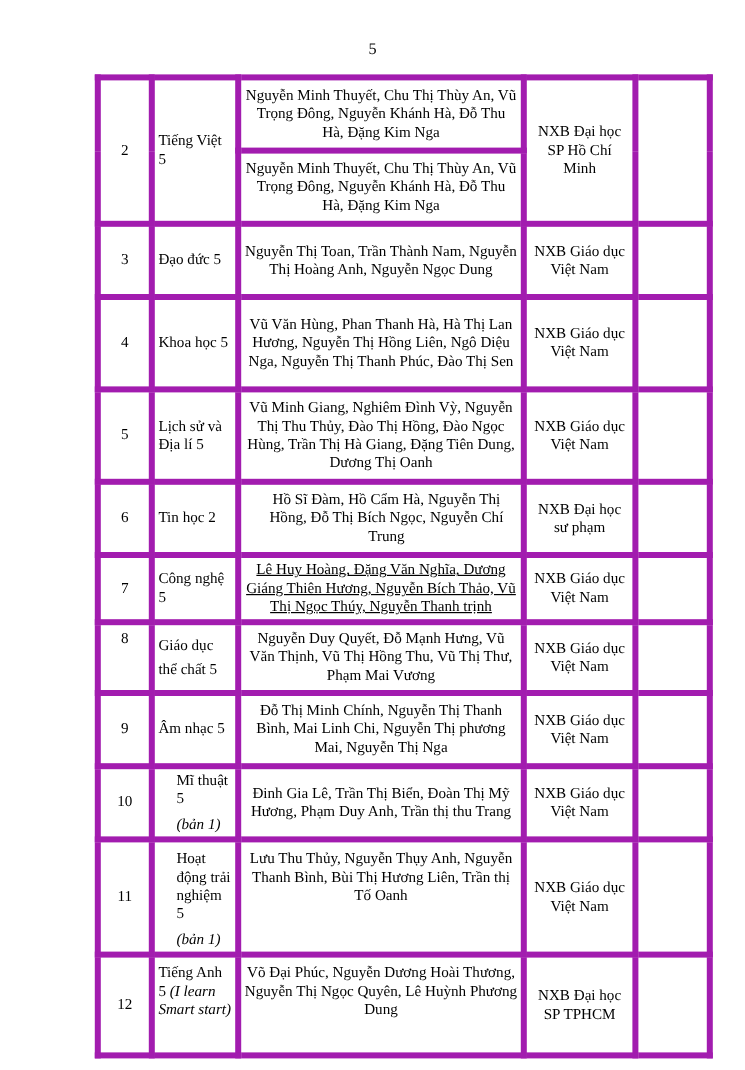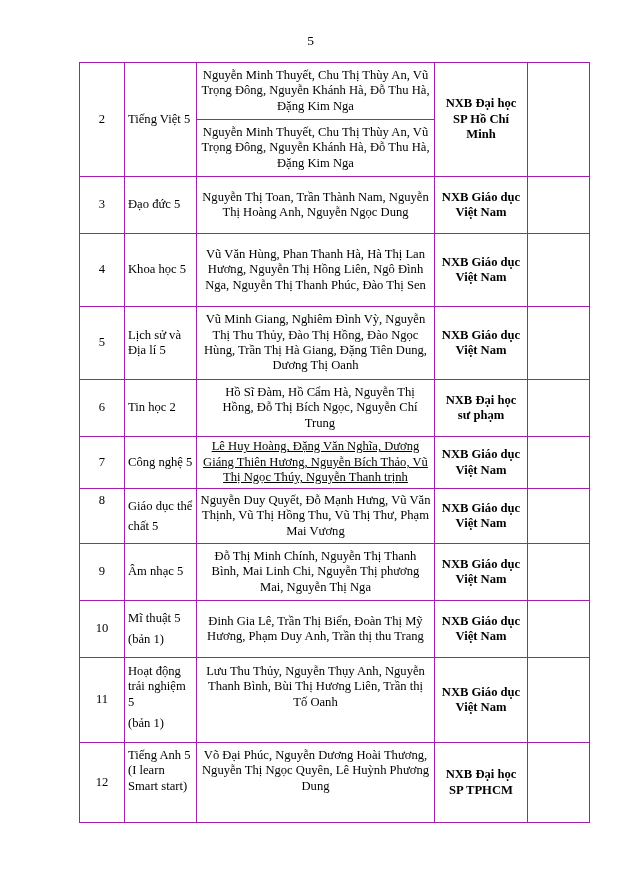--- a/index.html
+++ b/index.html
@@ -36,21 +36,21 @@
     left: 79px;
     width: 510px;
   }
   table.booklist {
     border-collapse: collapse;
     table-layout: fixed;
     width: 510px;
     font-size: 12.6px;
   }
   table.booklist td {
-    border: 1px solid #a21caf;
+    border: 5px solid #a21caf;
     vertical-align: middle;
     padding: 2px 3px;
     line-height: 15.4px;
   }
   
   col.c-stt   { width: 45px; }
   col.c-subj  { width: 72px; }
   col.c-auth  { width: 238px; }
   col.c-pub   { width: 93px; }
   col.c-note  { width: 62px; }
@@ -66,27 +66,28 @@
   td.auth {
     text-align: center;
     padding-left: 5px;
     padding-right: 5px;
   }
   td.pub {
     text-align: center;
     vertical-align: top;
     padding-top: 4px;
     padding-left: 5px;
-    font-weight: bold;
   }
   td.note { }
   .ital {
+    font-style: italic;
   }
   .sub-line {
     display: block;
+    margin-left: 15px;
   }
   .spacer-top {
     display: block;
     height: 6px;
   }
 </style>
 </head>
 <body>
 
 <div class="page">
@@ -119,21 +120,21 @@
           <td class="stt">3</td>
           <td class="subj">Đạo đức 5</td>
           <td class="auth" style="height:52px;margin-top:24px;">Nguyễn Thị Toan, Trần Thành Nam, Nguyễn Thị Hoàng Anh, Nguyễn Ngọc Dung</td>
           <td class="pub">NXB Giáo dục Việt Nam</td>
           <td class="note"></td>
         </tr>
 
         <tr>
           <td class="stt">4</td>
           <td class="subj">Khoa học 5</td>
-          <td class="auth" style="height:68px;">Vũ Văn Hùng, Phan Thanh Hà, Hà Thị Lan Hương, Nguyễn Thị Hồng Liên, Ngô Đình Nga, Nguyễn Thị Thanh Phúc, Đào Thị Sen</td>
+          <td class="auth" style="height:68px;">Vũ Văn Hùng, Phan Thanh Hà, Hà Thị Lan Hương, Nguyễn Thị Hồng Liên, Ngô Diệu Nga, Nguyễn Thị Thanh Phúc, Đào Thị Sen</td>
           <td class="pub">NXB Giáo dục Việt Nam</td>
           <td class="note"></td>
         </tr>
 
         <tr>
           <td class="stt">5</td>
           <td class="subj">Lịch sử và Địa lí 5</td>
           <td class="auth" style="height:68px;">Vũ Minh Giang, Nghiêm Đình Vỳ, Nguyễn Thị Thu Thủy, Đào Thị Hồng, Đào Ngọc Hùng, Trần Thị Hà Giang, Đặng Tiên Dung, Dương Thị Oanh</td>
           <td class="pub">NXB Giáo dục Việt Nam</td>
           <td class="note"></td>

